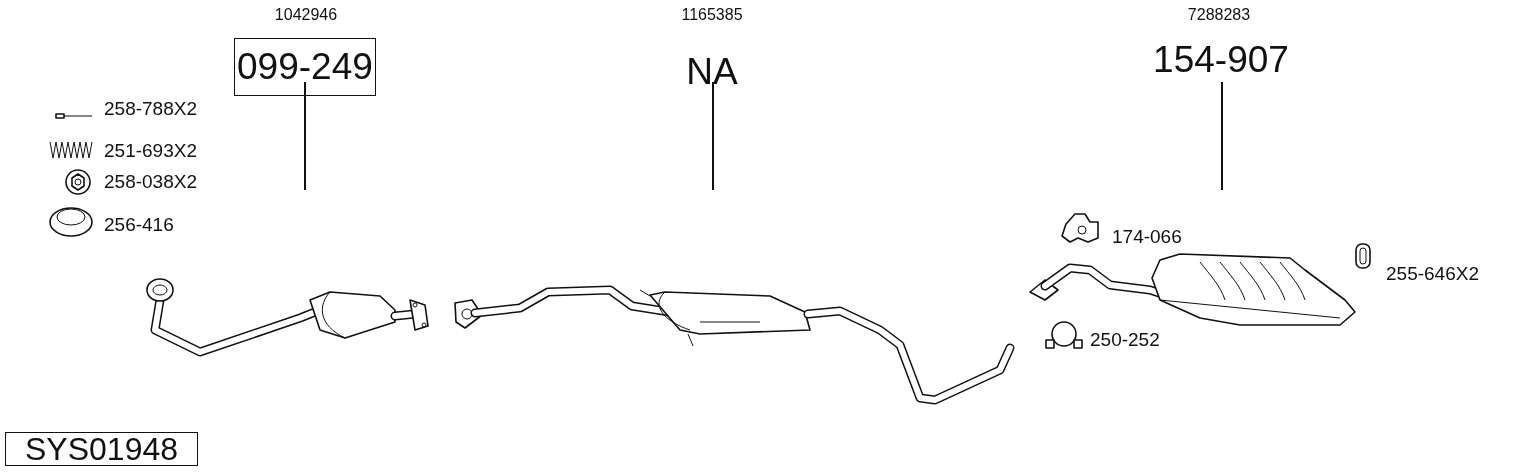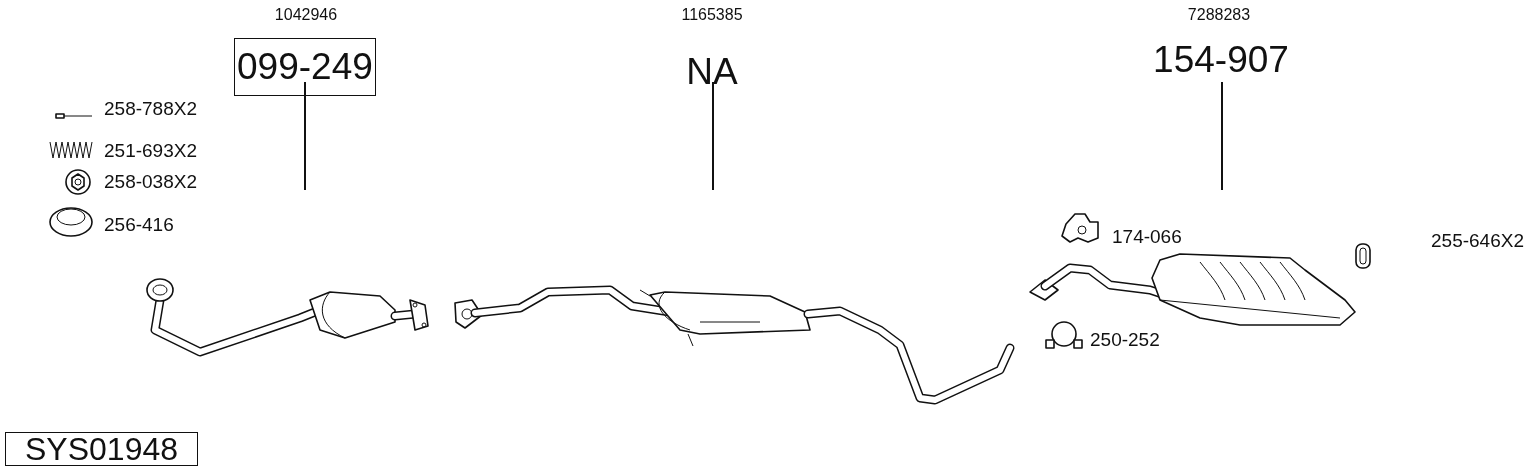--- a/index.html
+++ b/index.html
@@ -110,15 +110,15 @@
     <rect class="part" x="1046" y="340" width="8" height="8"></rect>
     <rect class="part" x="1074" y="340" width="8" height="8"></rect>
   </g>
   <g>
     <rect class="part" x="1356" y="244" width="14" height="24" rx="6"></rect>
     <rect class="thin" x="1360" y="248" width="6" height="16" rx="3"></rect>
   </g>
 </svg>
 <div class="abs acc" style="left:1112px; top:226px;">174-066</div>
 <div class="abs acc" style="left:1090px; top:329px;">250-252</div>
-<div class="abs acc" style="left:1386px; top:230px;margin-left:45px;">255-646X2</div>
+<div class="abs acc" style="left:1386px; top:263px;">255-646X2</div>
 
 <div class="abs sys" style="left:5px; top:432px;">SYS01948</div>
 
 </body></html>

